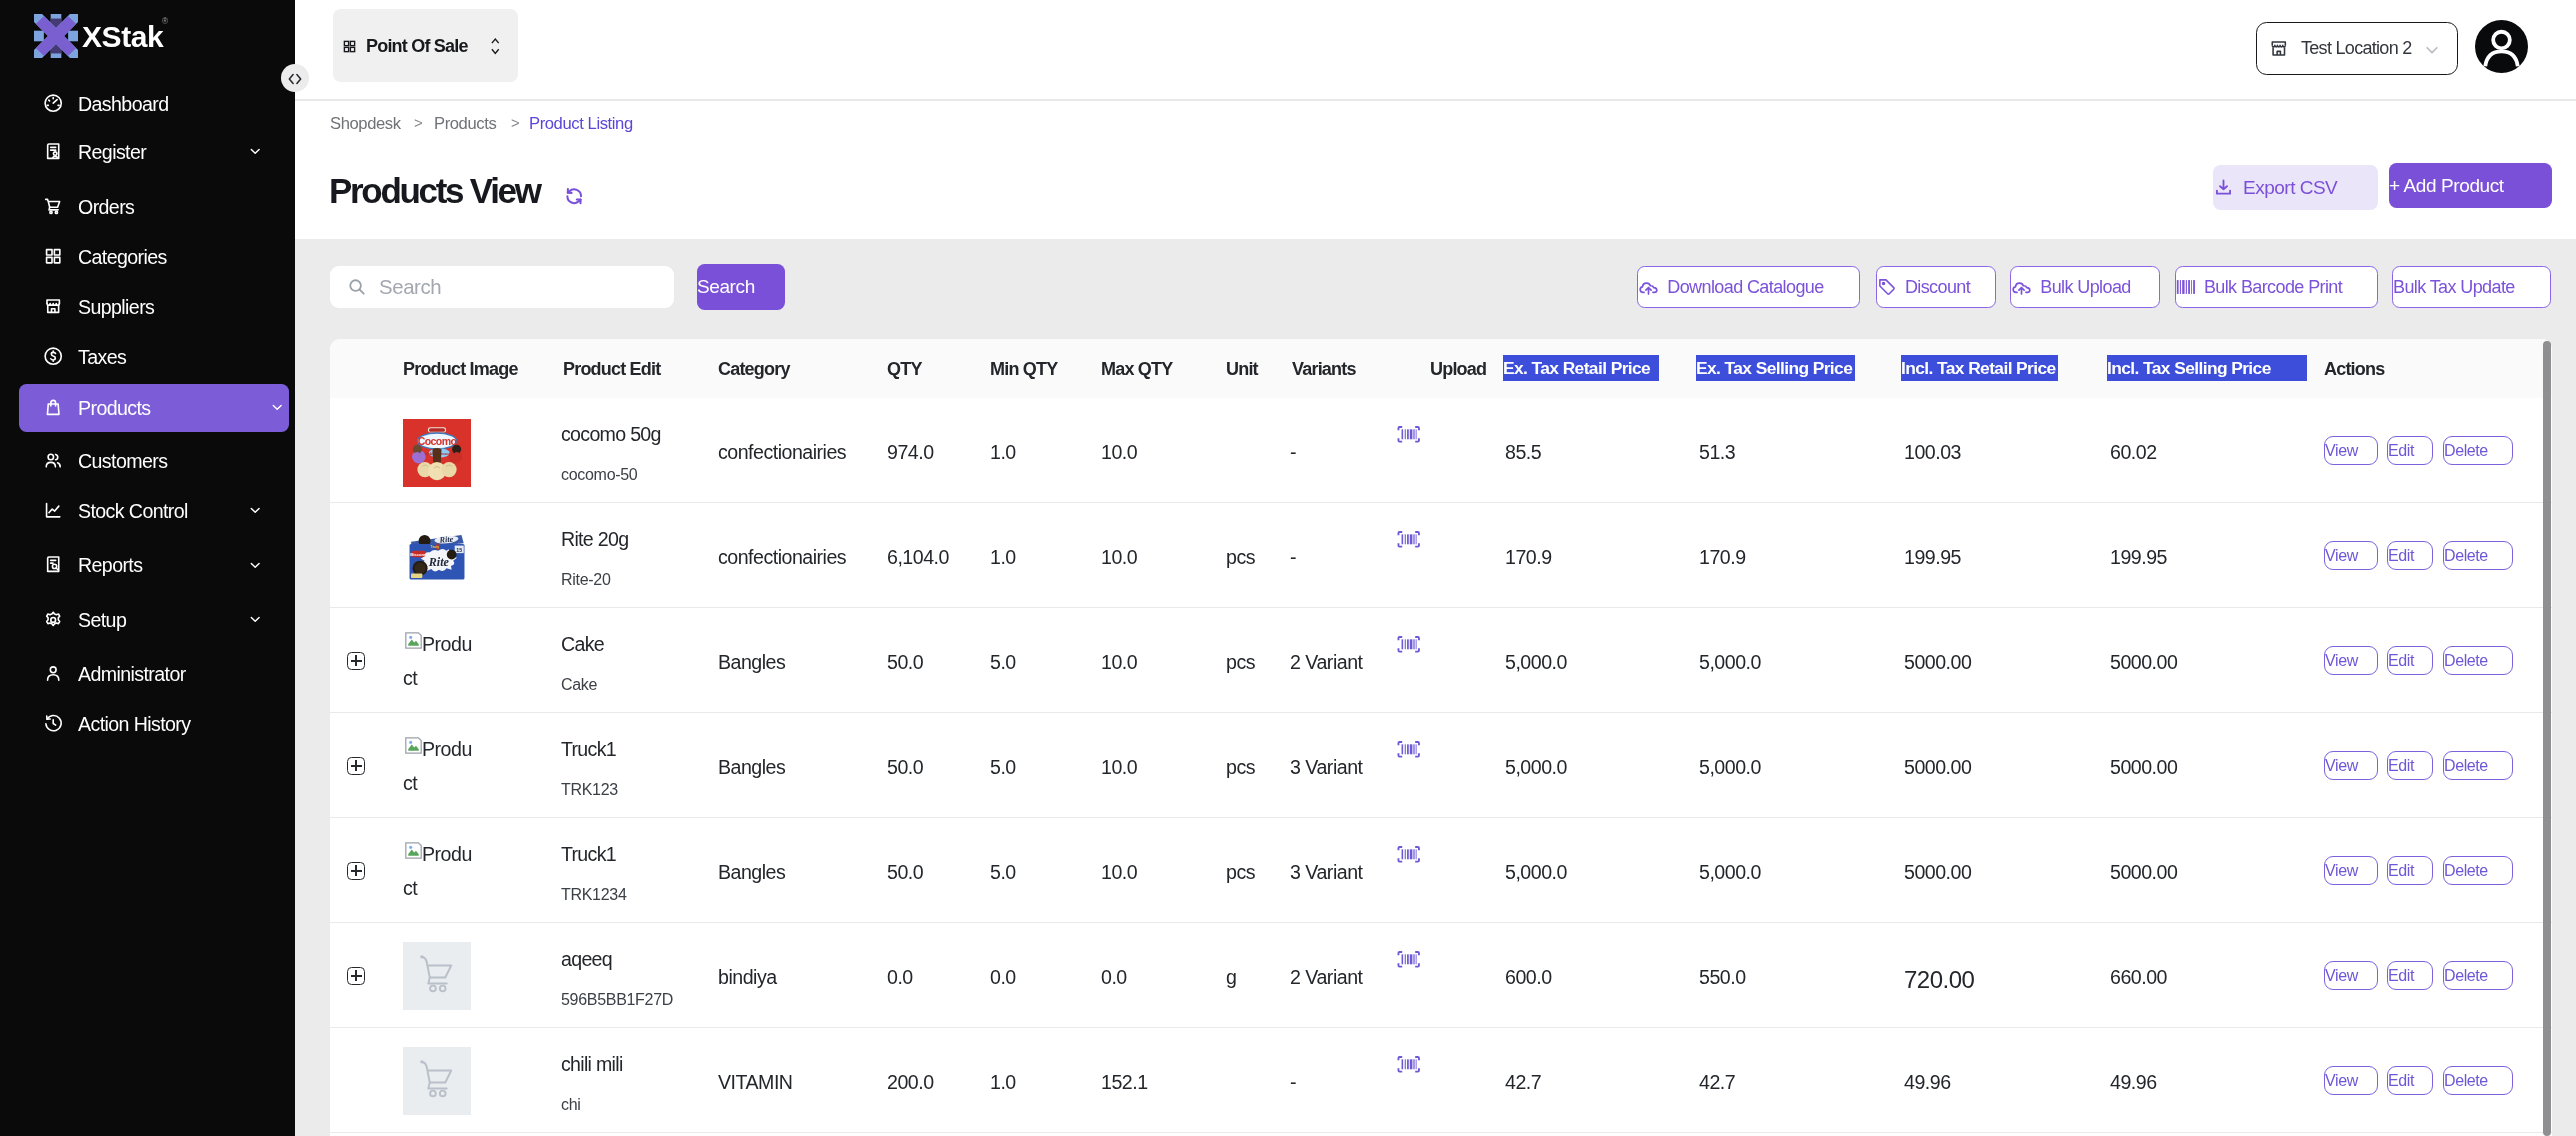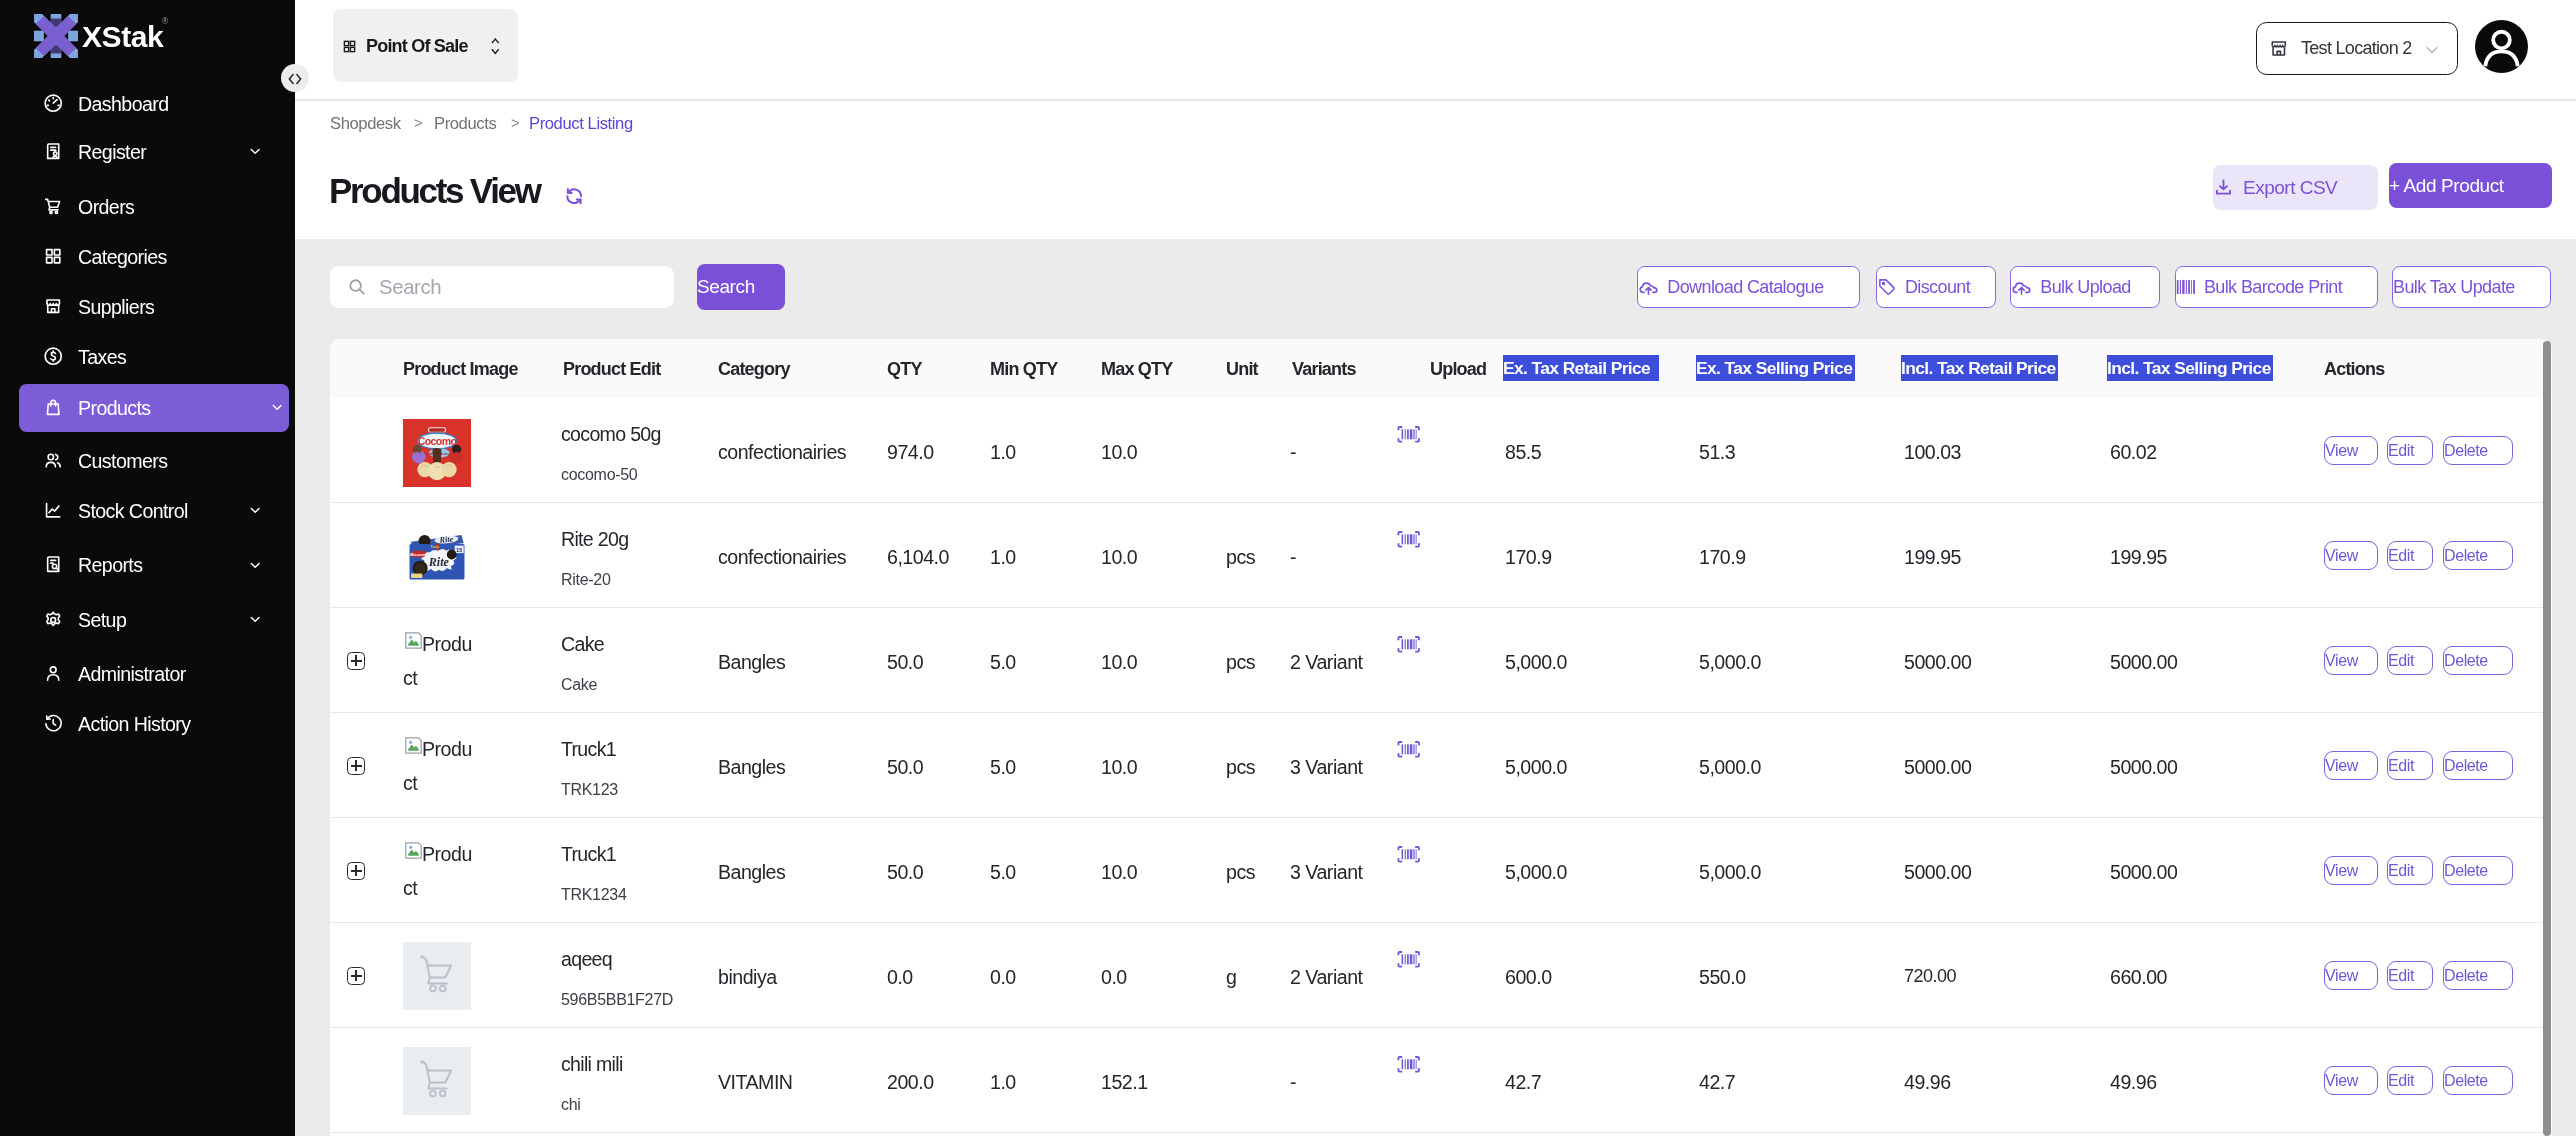--- a/index.html
+++ b/index.html
@@ -121,21 +121,21 @@
 <div class="t" style="left:1430px;top:359px;font-size:18px;font-weight:700;color:#23262b;letter-spacing:-0.8px">Upload</div>
 <div class="fx" style="left:1503px;top:355px;width:156px;height:26.4px;background:#3d4edb">
     <span style="font-size:17.4px;font-weight:700;color:#fff;letter-spacing:-0.6px">Ex. Tax Retail Price</span>
   </div>
 <div class="fx" style="left:1696px;top:355px;width:159px;height:26.4px;background:#3d4edb">
     <span style="font-size:17.4px;font-weight:700;color:#fff;letter-spacing:-0.6px">Ex. Tax Selling Price</span>
   </div>
 <div class="fx" style="left:1901px;top:355px;width:157px;height:26.4px;background:#3d4edb">
     <span style="font-size:17.4px;font-weight:700;color:#fff;letter-spacing:-0.6px">Incl. Tax Retail Price</span>
   </div>
-<div class="fx" style="left:2107px;top:355px;width:166px;height:26.4px;background:#3d4edb">
+<div class="fx" style="left:2107px;top:355px;width:200px;height:26.4px;background:#3d4edb">
     <span style="font-size:17.4px;font-weight:700;color:#fff;letter-spacing:-0.6px">Incl. Tax Selling Price</span>
   </div>
 <div class="t" style="left:2324px;top:359px;font-size:18px;font-weight:700;color:#23262b;letter-spacing:-0.8px">Actions</div>
 <div class="abs" style="left:330px;top:502px;width:2222px;height:1.1px;background:#e9e9ec"></div>
 <svg style="position:absolute;left:403px;top:419px" width="68" height="68" viewBox="0 0 90 90">
 <rect width="90" height="90" fill="#d8322b"></rect>
 <rect x="33" y="11" width="24" height="7" rx="3" fill="#f0e3d8"></rect>
 <rect x="34.5" y="12.3" width="21" height="4.5" rx="2" fill="#b52a25"></rect>
 <ellipse cx="45" cy="29" rx="26" ry="10.5" fill="#eef6ff"></ellipse>
 <ellipse cx="45" cy="29" rx="26" ry="10.5" fill="none" stroke="#3b79bd" stroke-width="1.8"></ellipse>
@@ -399,21 +399,21 @@
 <path d="M6.5 21.7 H2.8 Q1.3 21.7 1.3 20.2 V17" stroke="#6c59d6" stroke-width="2.6"></path>
 <rect x="5.6" y="4.6" width="2.2" height="13.8" fill="#6c59d6"></rect>
 <rect x="10.0" y="4.6" width="1.5" height="13.8" fill="#6c59d6"></rect>
 <rect x="13.2" y="4.6" width="2.4" height="13.8" fill="#6c59d6"></rect>
 <rect x="17.0" y="4.6" width="3.6" height="13.8" fill="#6c59d6"></rect>
 <rect x="22.0" y="4.6" width="1.7" height="13.8" fill="#6c59d6"></rect>
 <rect x="25.2" y="4.6" width="1.2" height="13.8" fill="#6c59d6"></rect>
 </svg>
 <div class="t" style="left:1505px;top:966px;font-size:19.6px;color:#23262b;letter-spacing:-0.5px">600.0</div>
 <div class="t" style="left:1699px;top:966px;font-size:19.6px;color:#23262b;letter-spacing:-0.5px">550.0</div>
-<div class="t" style="left:1904px;top:966px;font-size:18px;color:#23262b;letter-spacing:-0.5px">720.00</div>
+<div class="t" style="left:1904px;top:966px;font-size:24px;color:#23262b;letter-spacing:-0.5px">720.00</div>
 <div class="t" style="left:2110px;top:966px;font-size:19.6px;color:#23262b;letter-spacing:-0.5px">660.00</div>
 <div class="fx" style="left:2324px;top:961px;width:54px;height:29px;border:1.5px solid #7c62dd;border-radius:9px;background:#fff">
     <span style="font-size:16px;color:#6e57d6;letter-spacing:-0.4px">View</span>
   </div>
 <div class="fx" style="left:2387px;top:961px;width:46px;height:29px;border:1.5px solid #7c62dd;border-radius:9px;background:#fff">
     <span style="font-size:16px;color:#6e57d6;letter-spacing:-0.4px">Edit</span>
   </div>
 <div class="fx" style="left:2443px;top:961px;width:70px;height:29px;border:1.5px solid #7c62dd;border-radius:9px;background:#fff">
     <span style="font-size:16px;color:#6e57d6;letter-spacing:-0.4px">Delete</span>
   </div>

